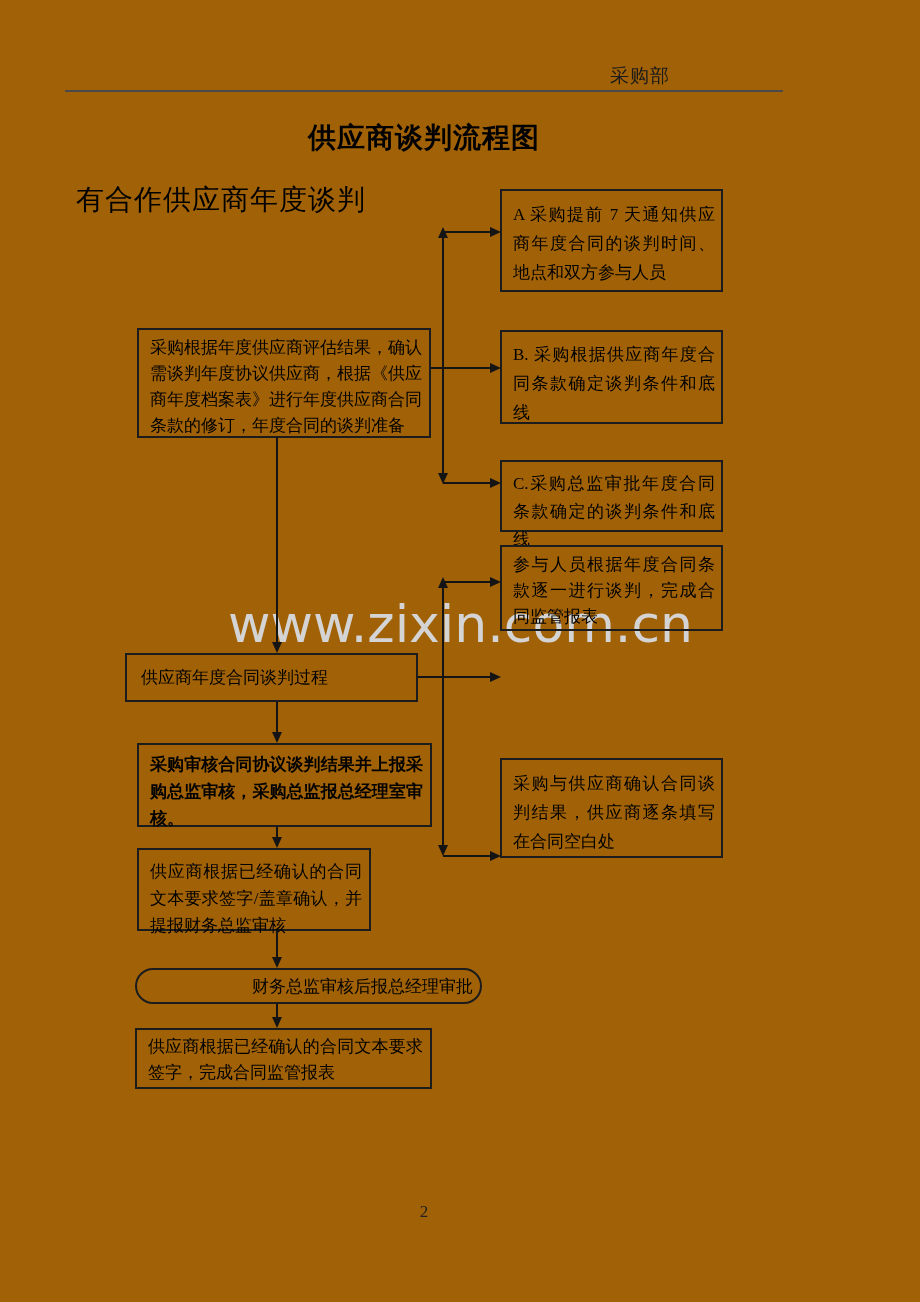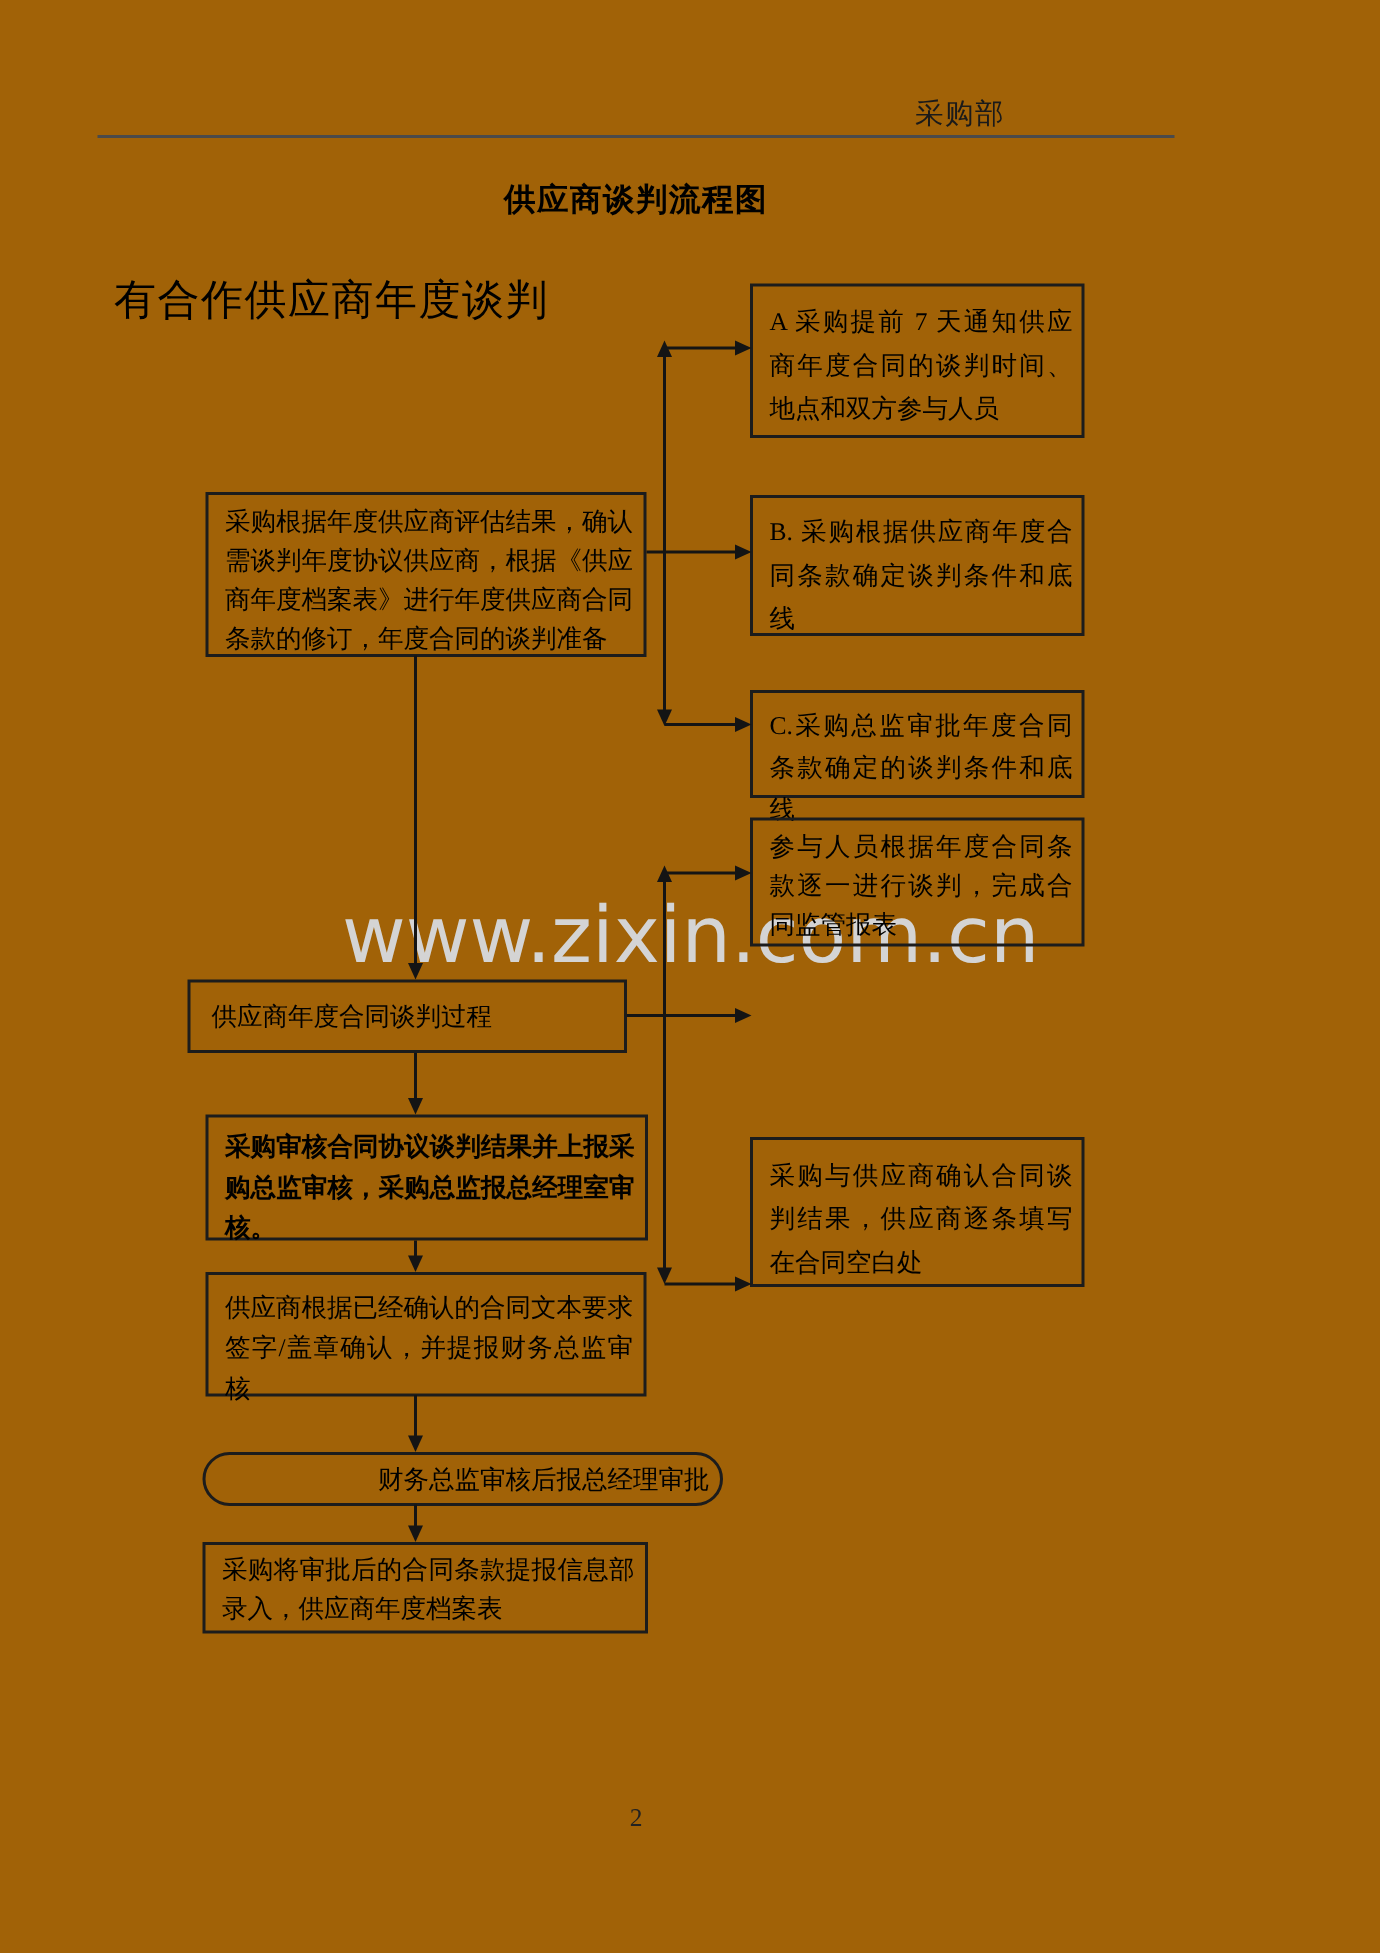--- a/index.html
+++ b/index.html
@@ -23,21 +23,21 @@
     position: absolute;
     left: 65px; top: 90px;
     width: 718px; height: 2px;
     background: #4a4a4a;
   }
   .doc-title {
     position: absolute;
     left: 65px; top: 119px;
     width: 718px;
     text-align: center;
-    font-size: 21px;
+    font-size: 28px;
     font-weight: bold;
     margin: 0;
     letter-spacing: 1px;
   }
   .section-heading {
     position: absolute;
     left: 65px; top: 170px;
     font-size: 28px;
     font-weight: normal;
     margin: 11px;
@@ -59,21 +59,21 @@
     border: 2px solid #1c1c1c;
     background: transparent;
     font-size: 17px;
     z-index: 2;
     text-align: justify;
   }
   
   .b-l1 { left: 137px; top: 328px; width: 294px; height: 110px; padding: 5px 7px 0 11px; line-height: 26px; }
   .b-l2 { left: 125px; top: 653px; width: 293px; height: 49px; display: flex; align-items: center; padding-left: 14px; text-align: left; }
   .b-l3 { left: 137px; top: 743px; width: 295px; height: 84px; padding: 6px 7px 0 11px; line-height: 27px; font-weight: bold; }
-  .b-l4 { left: 137px; top: 848px; width: 294px; height: 83px; padding: 8px 7px 0 11px; line-height: 27px; }
+  .b-l4 { left: 137px; top: 848px; width: 234px; height: 83px; padding: 8px 7px 0 11px; line-height: 27px; }
   .b-l5 { left: 135px; top: 968px; width: 347px; height: 36px; padding: 4px 7px 0 11px; line-height: 26px; text-align: right; border-radius: 18px; }
   .b-l6 { left: 135px; top: 1028px; width: 297px; height: 61px; padding: 4px 7px 0 11px; line-height: 26px; }
   
   .b-a { left: 500px; top: 189px; width: 223px; height: 103px; padding: 9px 6px 0 11px; line-height: 29px; }
   .b-b { left: 500px; top: 330px; width: 223px; height: 94px; padding: 8px 6px 0 11px; line-height: 29px; }
   .b-c { left: 500px; top: 460px; width: 223px; height: 72px; padding: 8px 6px 0 11px; line-height: 28px; }
   .b-d { left: 500px; top: 545px; width: 223px; height: 86px; padding: 5px 6px 0 11px; line-height: 26px; }
   .b-e { left: 500px; top: 645px; width: 223px; height: 105px; padding: 9px 6px 0 11px; line-height: 29px; }
   .b-f { left: 500px; top: 758px; width: 223px; height: 100px; padding: 9px 6px 0 11px; line-height: 29px; }
   
@@ -102,21 +102,21 @@
   <h1 class="doc-title">供应商谈判流程图</h1>
   <h2 class="section-heading">有合作供应商年度谈判</h2>
 
   <div class="watermark">www.zixin.com.cn</div>
 
   <div class="box b-l1">采购根据年度供应商评估结果，确认需谈判年度协议供应商，根据《供应商年度档案表》进行年度供应商合同条款的修订，年度合同的谈判准备</div>
   <div class="box b-l2">供应商年度合同谈判过程</div>
   <div class="box b-l3">采购审核合同协议谈判结果并上报采购总监审核，采购总监报总经理室审核。</div>
   <div class="box b-l4">供应商根据已经确认的合同文本要求签字/盖章确认，并提报财务总监审核</div>
   <div class="box b-l5">财务总监审核后报总经理审批</div>
-  <div class="box b-l6">采购将审批后的合同条款提报信息部录入，供应商年度档案表</div>
+  <div class="box b-l6">供应商根据已经确认的合同文本要求签字，完成合同监管报表</div>
 
   <div class="box b-a">A 采购提前 7 天通知供应商年度合同的谈判时间、地点和双方参与人员</div>
   <div class="box b-b">B. 采购根据供应商年度合同条款确定谈判条件和底线</div>
   <div class="box b-c">C.采购总监审批年度合同条款确定的谈判条件和底线</div>
   <div class="box b-d">参与人员根据年度合同条款逐一进行谈判，完成合同监管报表</div>
   <div class="box b-f">采购与供应商确认合同谈判结果，供应商逐条填写在合同空白处</div>
 
   <div class="line" style="left:276px; top:437px; width:2px; height:206px;"></div>
   <div class="ah ah-down" style="left:272px; top:642px;"></div>
 

